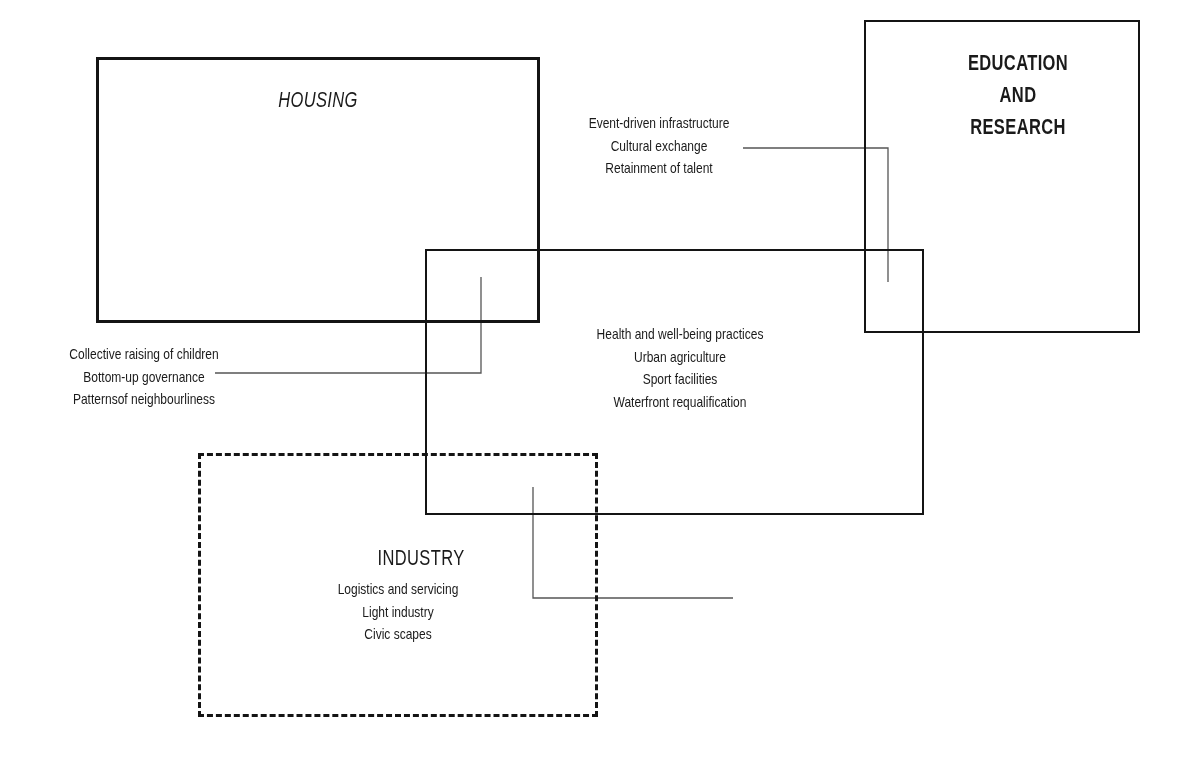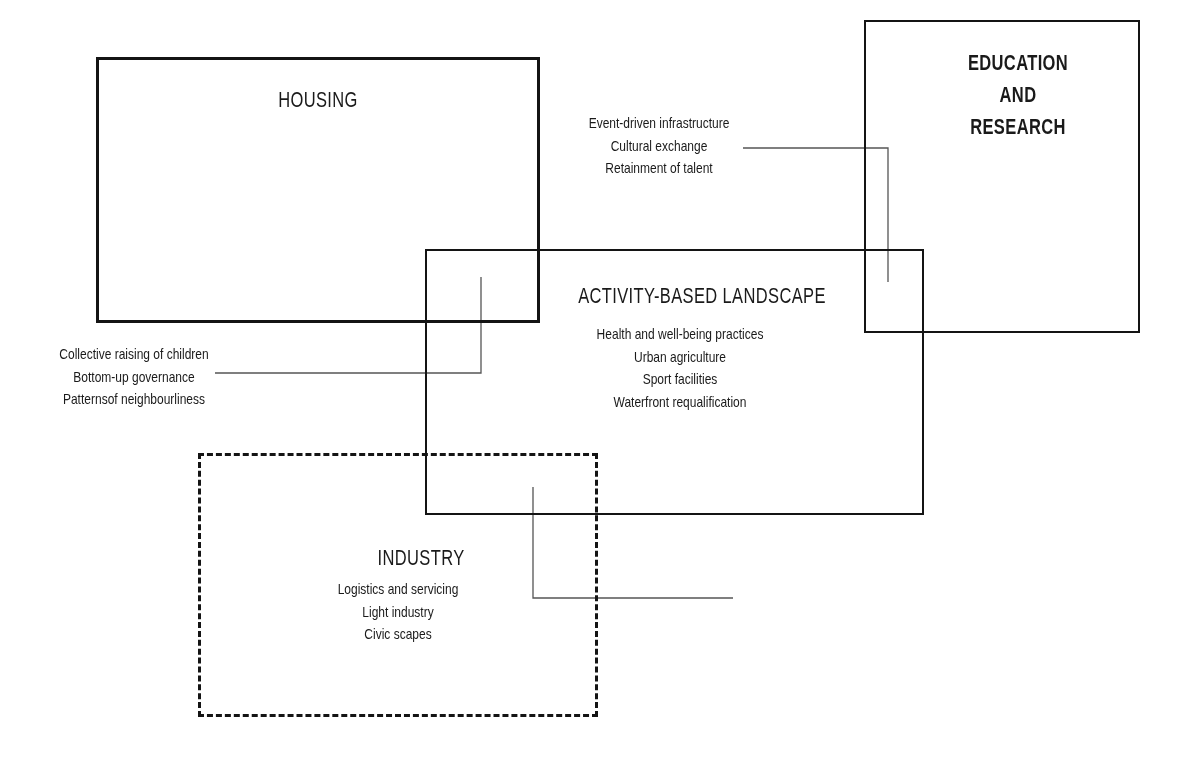--- a/index.html
+++ b/index.html
@@ -38,30 +38,30 @@
     transform: translateX(-50%);
   }
   
   .cond   { transform: scaleX(0.80); transform-origin: 50% 0; text-align: center; }
   .cond.t { transform: scaleX(0.75); }
 
   .line  { font-size: 15px; line-height: 22.5px; white-space: nowrap; }
   .tline { font-size: 22px; line-height: 30px;  white-space: nowrap; letter-spacing: 0.5px; }
   .tline.lg { line-height: 32px; }
 
-  #g-housing-title   { left: 318px;  top: 85px;  }
+  #g-housing-title   { left: 318px;  top: 85px; font-style: italic;  }
   #g-housing-items   { left: 318px;  top: 131px; }
   #g-education-title { left: 1018px; top: 47px; font-weight: bold;  }
   #g-education-items { left: 1018px; top: 170px; }
   #g-activity-title  { left: 702px;  top: 281px; }
   #g-activity-items  { left: 680px;  top: 323px; }
   #g-industry-title  { left: 421px;  top: 543px; }
   #g-industry-items  { left: 398px;  top: 578px; }
   #g-events          { left: 659px;  top: 112px; }
-  #g-community       { left: 134px;  top: 343px; }
+  #g-community       { left: 144px;  top: 343px; }
   #g-employment      { left: 820px;  top: 566px; }
 </style>
 </head>
 <body>
 
 <div class="canvas">
 
   <svg class="connectors" width="1180" height="764" aria-hidden="true">
     <polyline class="conn" points="743,148 888,148 888,282"></polyline>
     <polyline class="conn" points="215,373 481,373 481,277"></polyline>
@@ -80,25 +80,20 @@
   </div>
 
   <div class="tg" id="g-education-title">
     <div class="cond t">
       <div class="tline lg">EDUCATION</div>
       <div class="tline lg">AND</div>
       <div class="tline lg">RESEARCH</div>
     </div>
   </div>
 
-  <div class="tg" id="g-activity-title">
-    <div class="cond t">
-      <div class="tline">ACTIVITY-BASED LANDSCAPE</div>
-    </div>
-  </div>
   <div class="tg" id="g-activity-items">
     <div class="cond">
       <div class="line">Health and well-being practices</div>
       <div class="line">Urban agriculture</div>
       <div class="line">Sport facilities</div>
       <div class="line">Waterfront requalification</div>
     </div>
   </div>
 
   <div class="tg" id="g-industry-title">

